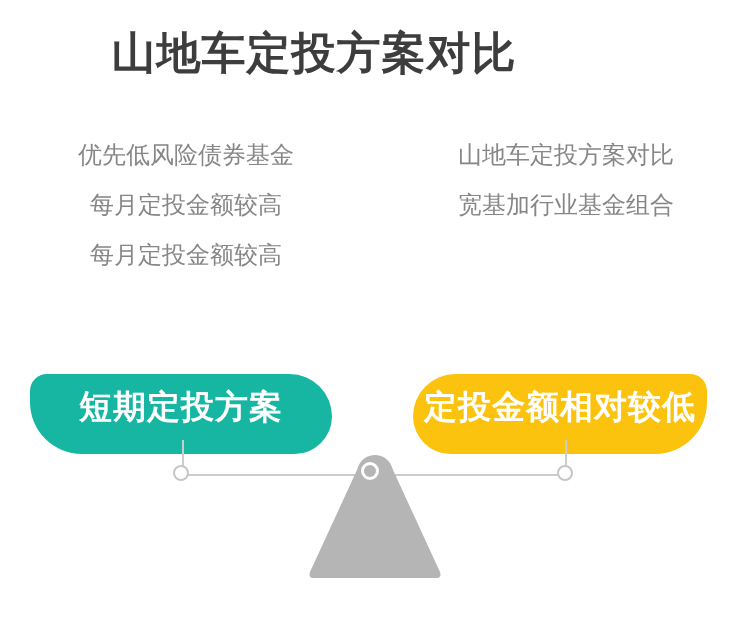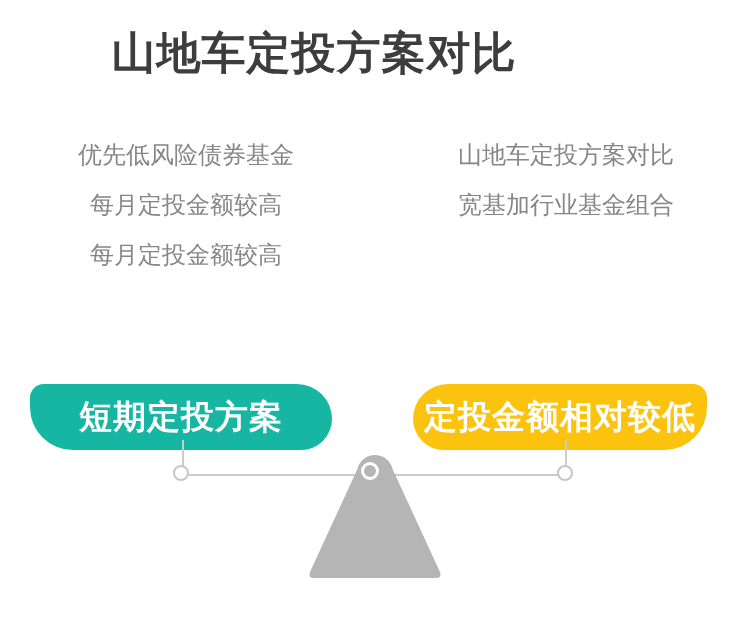--- a/index.html
+++ b/index.html
@@ -38,22 +38,22 @@
     height: 50px;
     line-height: 50px;
     text-align: center;
     font-size: 24px;
     color: #868686;
     white-space: nowrap;
   }
 
   .plan-pill {
     position: absolute;
-    top: 384px;
-    height: 66px;
+    top: 374px;
+    height: 80px;
     line-height: 66px;
     text-align: center;
     font-size: 33px;
     font-weight: 700;
     color: #ffffff;
     letter-spacing: 1px;
     white-space: nowrap;
   }
   .plan-pill.left {
     left: 30px;

